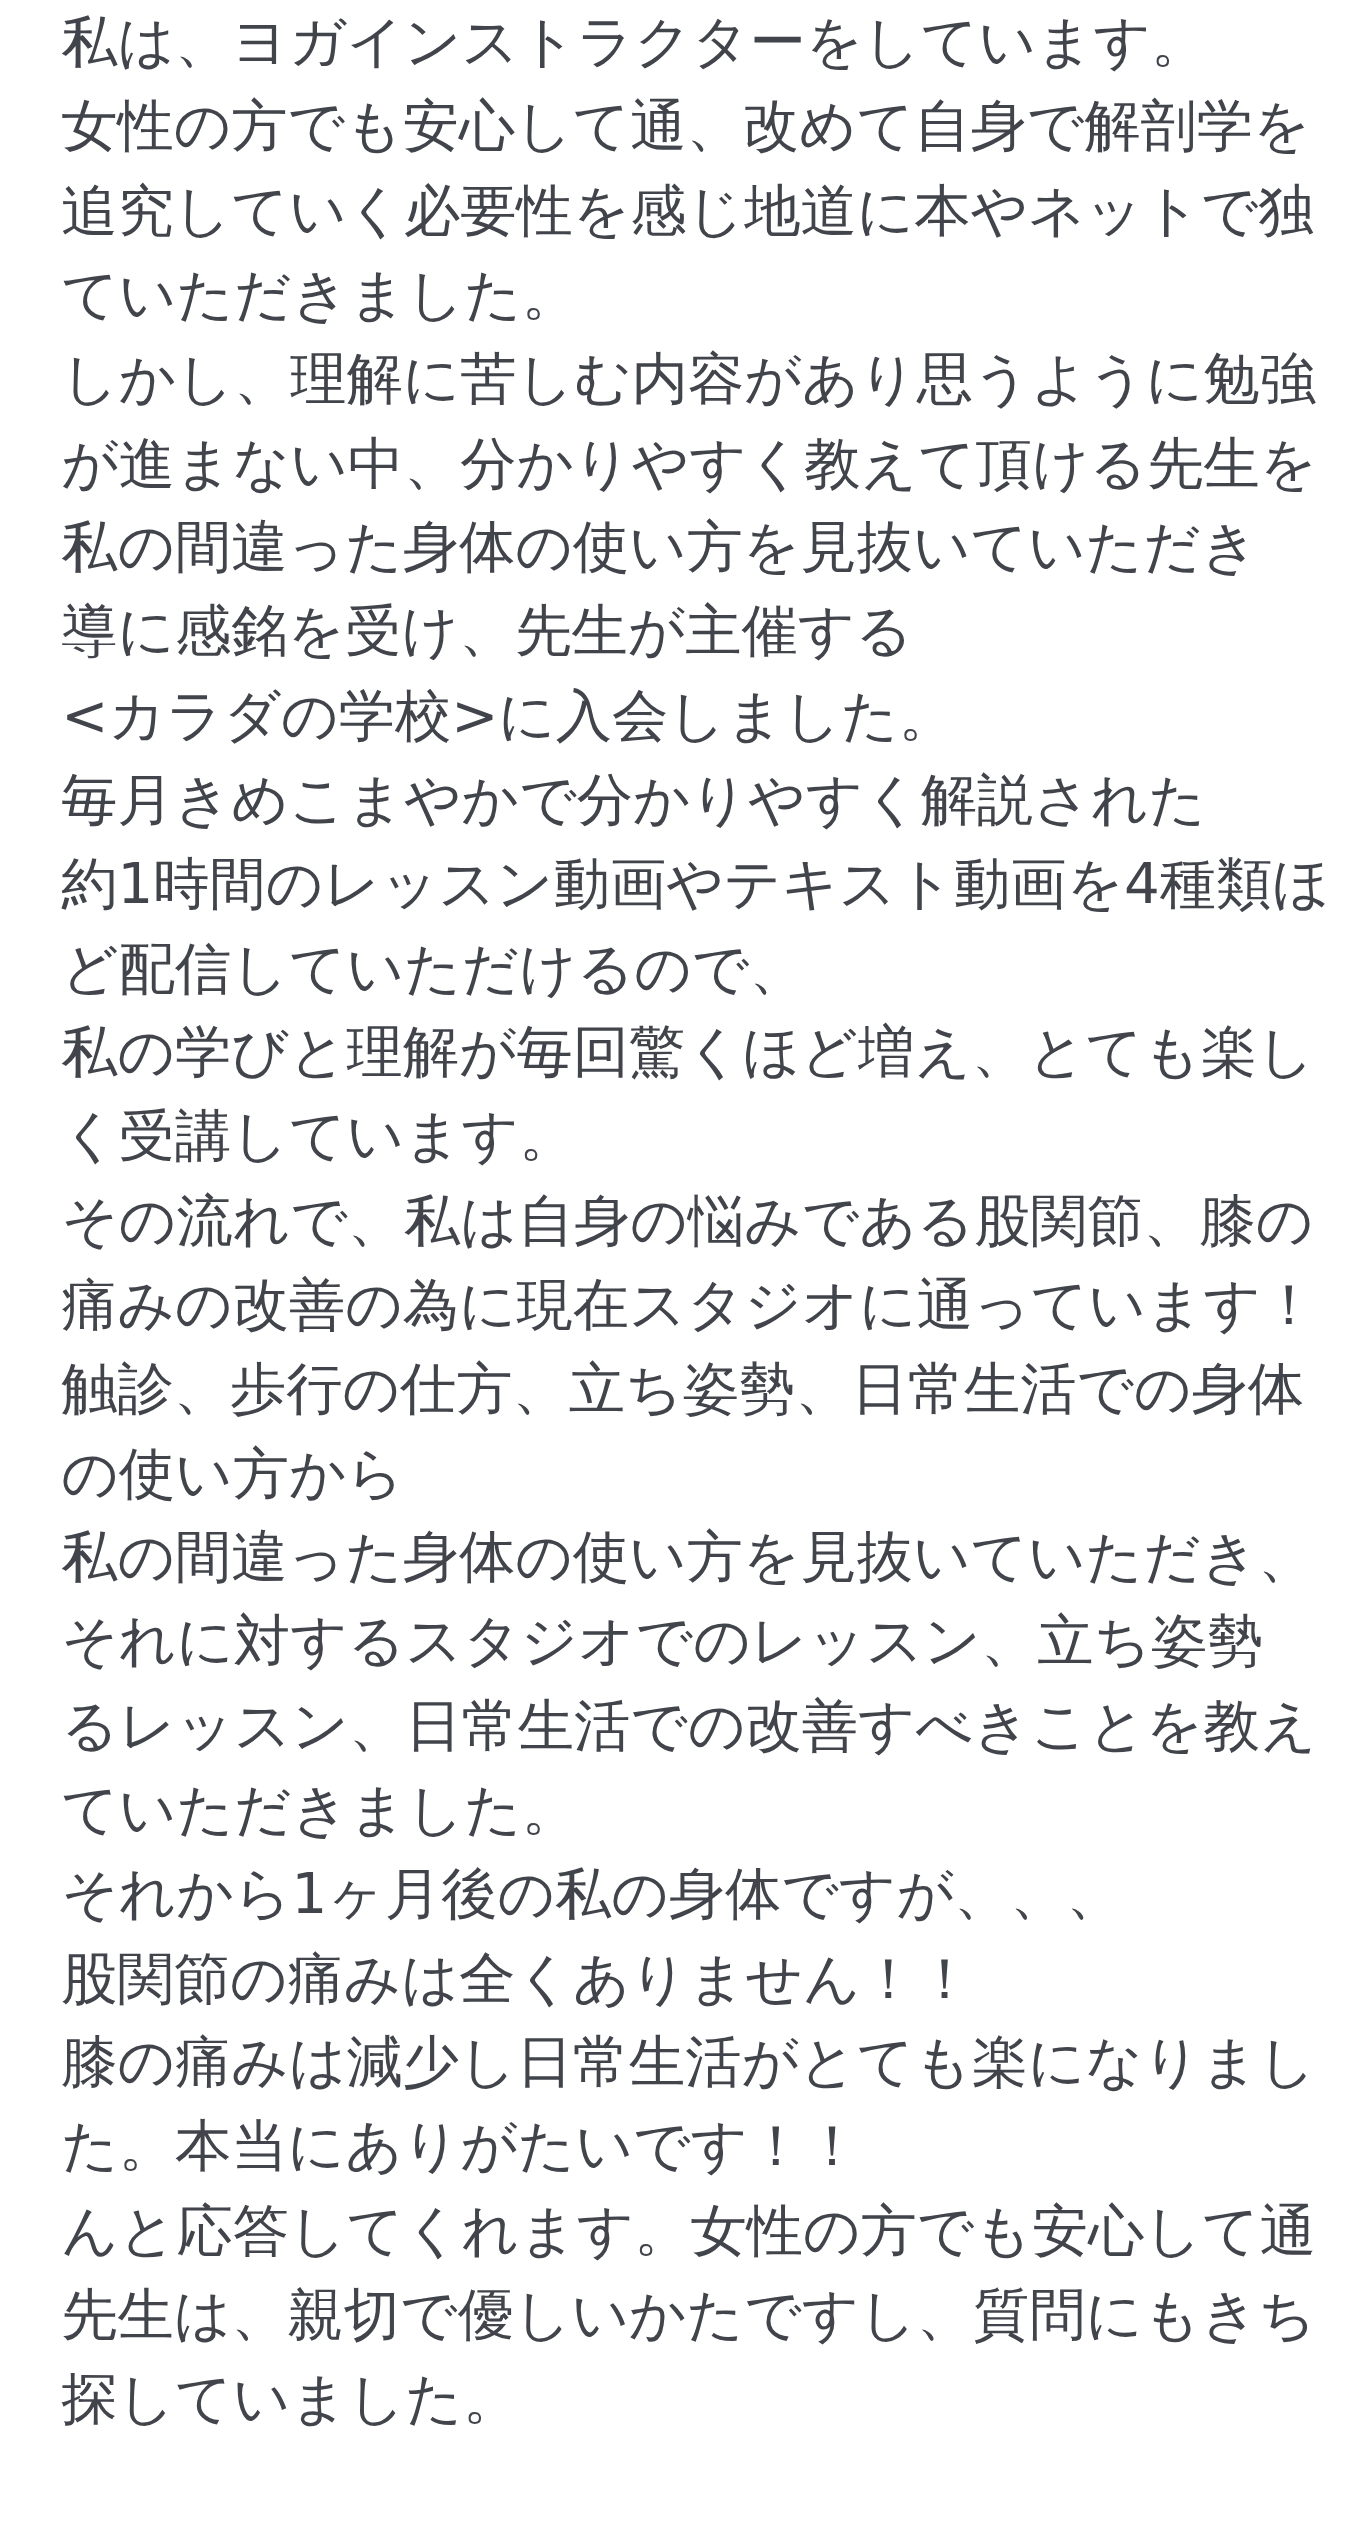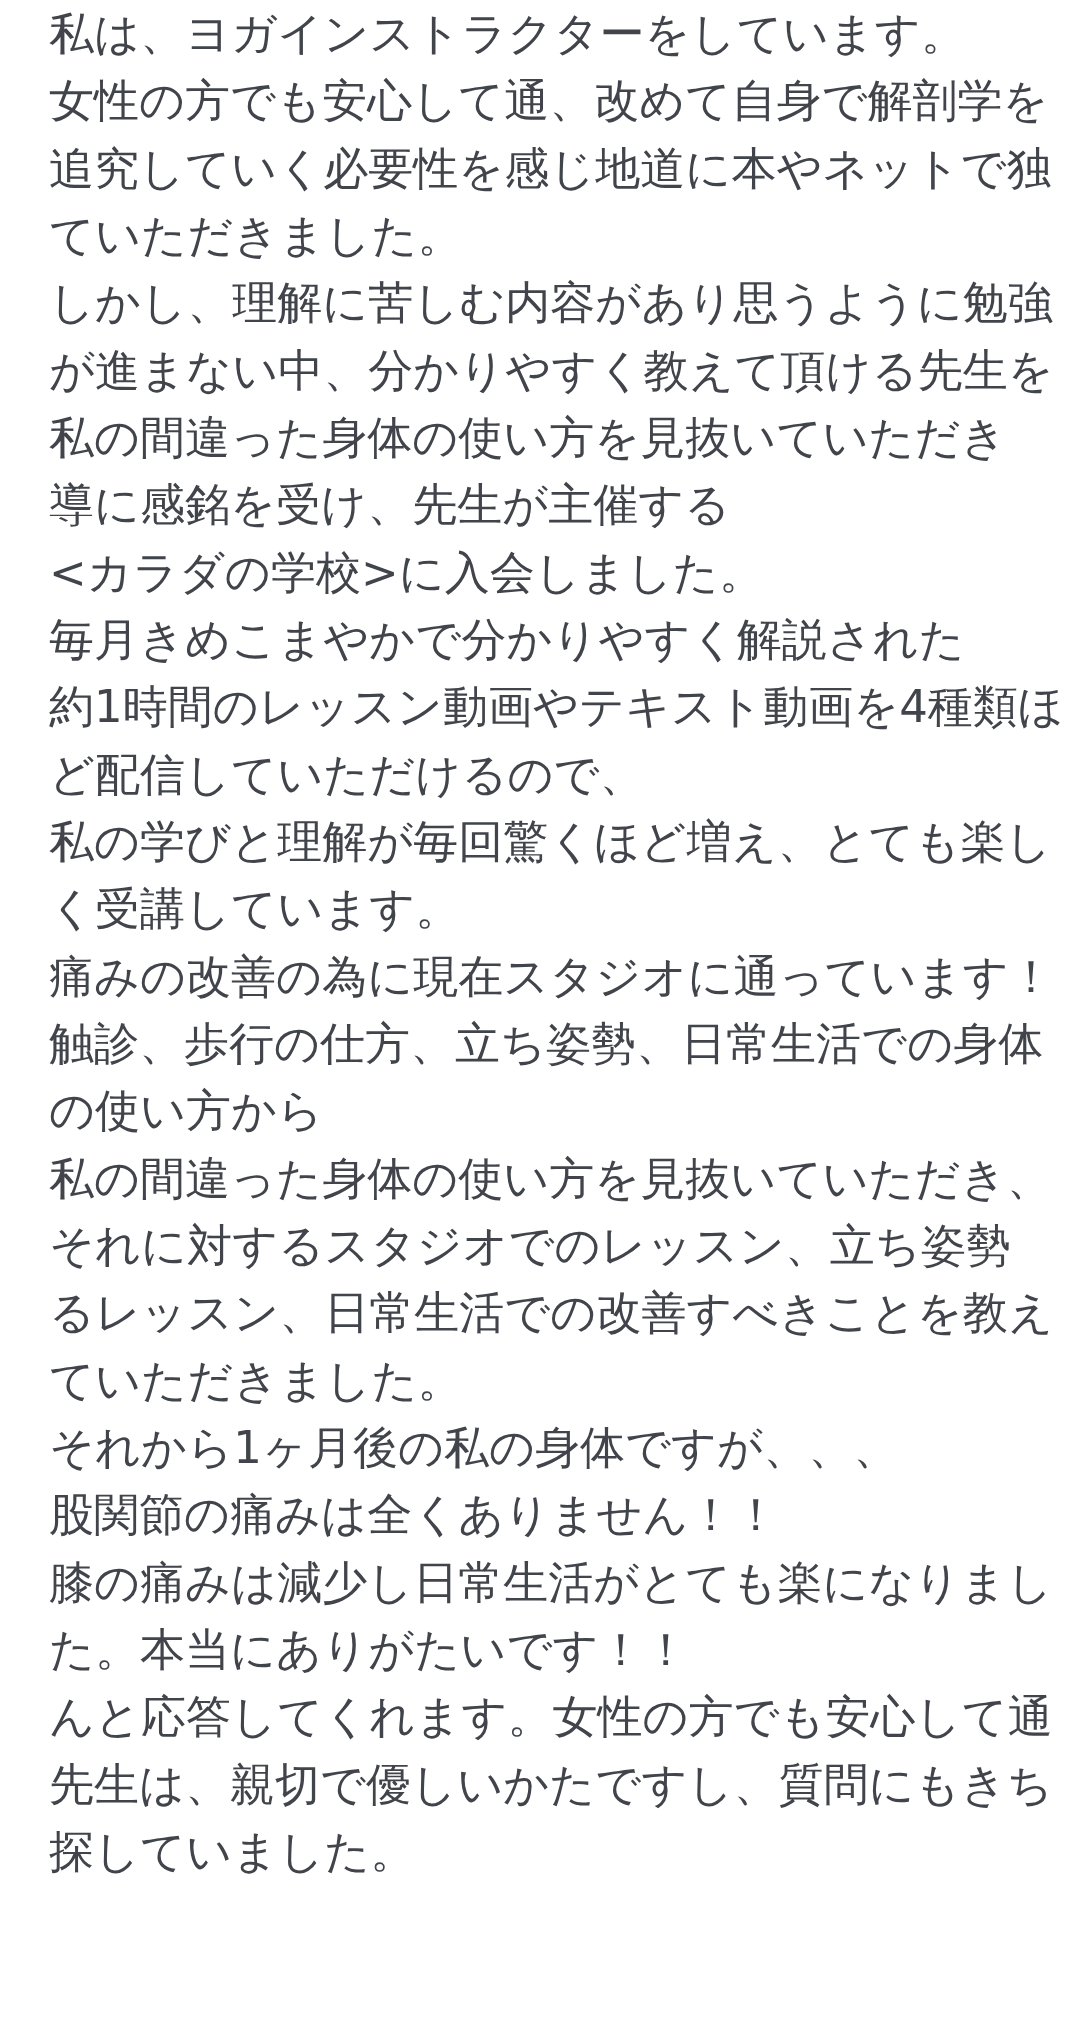--- a/index.html
+++ b/index.html
@@ -45,20 +45,21 @@
   <div class="line">しかし、理解に苦しむ内容があり思うように勉強</div>
   <div class="line">が進まない中、分かりやすく教えて頂ける先生を</div>
   <div class="line">私の間違った身体の使い方を見抜いていただき</div>
   <div class="line">導に感銘を受け、先生が主催する</div>
   <div class="line">&lt;カラダの学校&gt;に入会しました。</div>
   <div class="line">毎月きめこまやかで分かりやすく解説された</div>
   <div class="line">約1時間のレッスン動画やテキスト動画を4種類ほ</div>
   <div class="line">ど配信していただけるので、</div>
   <div class="line">私の学びと理解が毎回驚くほど増え、とても楽し</div>
   <div class="line">く受講しています。</div>
+  <div class="line">その流れで、私は自身の悩みである股関節、膝の</div>
   <div class="line">痛みの改善の為に現在スタジオに通っています！</div>
   <div class="line">触診、歩行の仕方、立ち姿勢、日常生活での身体</div>
   <div class="line">の使い方から</div>
   <div class="line">私の間違った身体の使い方を見抜いていただき、</div>
   <div class="line">それに対するスタジオでのレッスン、立ち姿勢</div>
   <div class="line">るレッスン、日常生活での改善すべきことを教え</div>
   <div class="line">ていただきました。</div>
   <div class="line">それから1ヶ月後の私の身体ですが、、、</div>
   <div class="line">股関節の痛みは全くありません！！</div>
   <div class="line">膝の痛みは減少し日常生活がとても楽になりまし</div>

